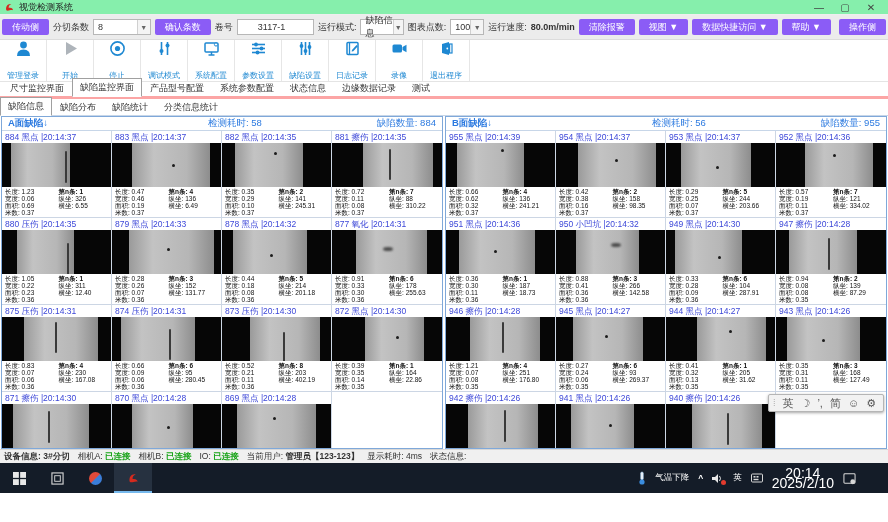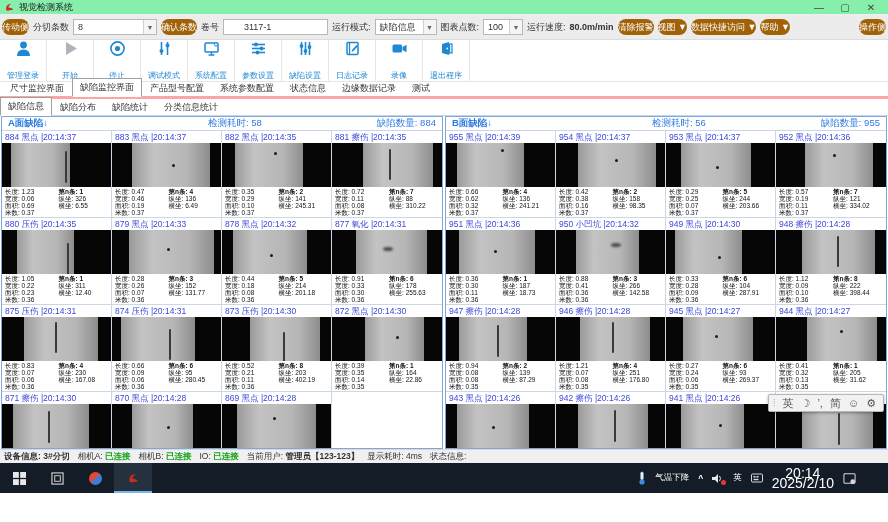--- a/index.html
+++ b/index.html
@@ -7,21 +7,21 @@
   #app{position:relative;width:888px;height:522px;background:#fff;overflow:hidden;margin:0 auto;}
 
   
   .titlebar{height:15px;background:#86efac;display:flex;align-items:center;padding:1px 4px 0 4px;border-bottom:1px solid #eee;}
   .titlebar .logo{width:11px;height:11px;margin-right:4px;}
   .titlebar .tt{font-size:9px;color:#222;flex:1;}
   .winbtn{width:26px;text-align:center;font-size:10px;color:#444;line-height:13px;cursor:default;}
 
   
   .tb1{height:25px;background:#ececec;display:flex;align-items:center;padding:0 2px;gap:4px;border-bottom:1px solid #dcdcdc;font-size:9px;color:#333;}
-  .bluebtn{background:#a16207;color:#fff;font-size:9px;padding:3px 0;border-radius:8px;white-space:nowrap;line-height:10px;}
+  .bluebtn{background:#8b5cf6;color:#fff;font-size:9px;padding:3px 10px;border-radius:2px;white-space:nowrap;line-height:10px;}
   .tb1 .lbl{white-space:nowrap;}
   .combo{background:#fff;border:1px solid #b7b7b7;height:16px;display:flex;align-items:center;font-size:9px;padding-left:4px;position:relative;}
   .combo .arr{margin-left:auto;width:13px;height:100%;border-left:1px solid #d0d0d0;background:#f4f4f4;display:flex;align-items:center;justify-content:center;color:#666;font-size:7px;}
   .txtin{background:#fff;border:1px solid #b7b7b7;height:16px;display:flex;align-items:center;font-size:9px;padding-left:20px;}
   .boldv{font-weight:bold;white-space:nowrap;}
   .spacer{flex:1;}
 
   
   .tb2{height:42px;background:#fff;display:flex;align-items:stretch;border-bottom:1px solid #e4e4e4;}
   .icbtn{width:47px;display:flex;flex-direction:column;align-items:center;justify-content:center;gap:13px;border-right:1px solid #e6e6e6;cursor:default;}
@@ -673,40 +673,20 @@
                 <div>米数: 0.36</div>
               </div>
               <div class="m-r">
                 <div class="strip">第n条: 6</div>
                 <div>纵坐: 104</div>
                 <div>横坐: 287.91</div>
               </div>
             </div>
           </div>
           <div class="cell">
-            <div class="cell-h">948 擦伤 |20:14:28</div>
-            <div class="cell-img">
-              <span class="band" style="left: 24%; right: 10%;"></span>
-              <span class="df-streak" style="left: 55%; top: 12%;"></span>
-            </div>
-            <div class="cell-meta">
-              <div class="m-l">
-                <div>长度: 1.12</div>
-                <div>宽度: 0.09</div>
-                <div>面积: 0.10</div>
-                <div>米数: 0.36</div>
-              </div>
-              <div class="m-r">
-                <div class="strip">第n条: 8</div>
-                <div>纵坐: 222</div>
-                <div>横坐: 398.44</div>
-              </div>
-            </div>
-          </div>
-          <div class="cell">
             <div class="cell-h">947 擦伤 |20:14:28</div>
             <div class="cell-img">
               <span class="band" style="left: 12%; right: 26%;"></span>
               <span class="df-streak" style="left: 47%; top: 18%;"></span>
             </div>
             <div class="cell-meta">
               <div class="m-l">
                 <div>长度: 0.94</div>
                 <div>宽度: 0.08</div>
                 <div>面积: 0.08</div>

